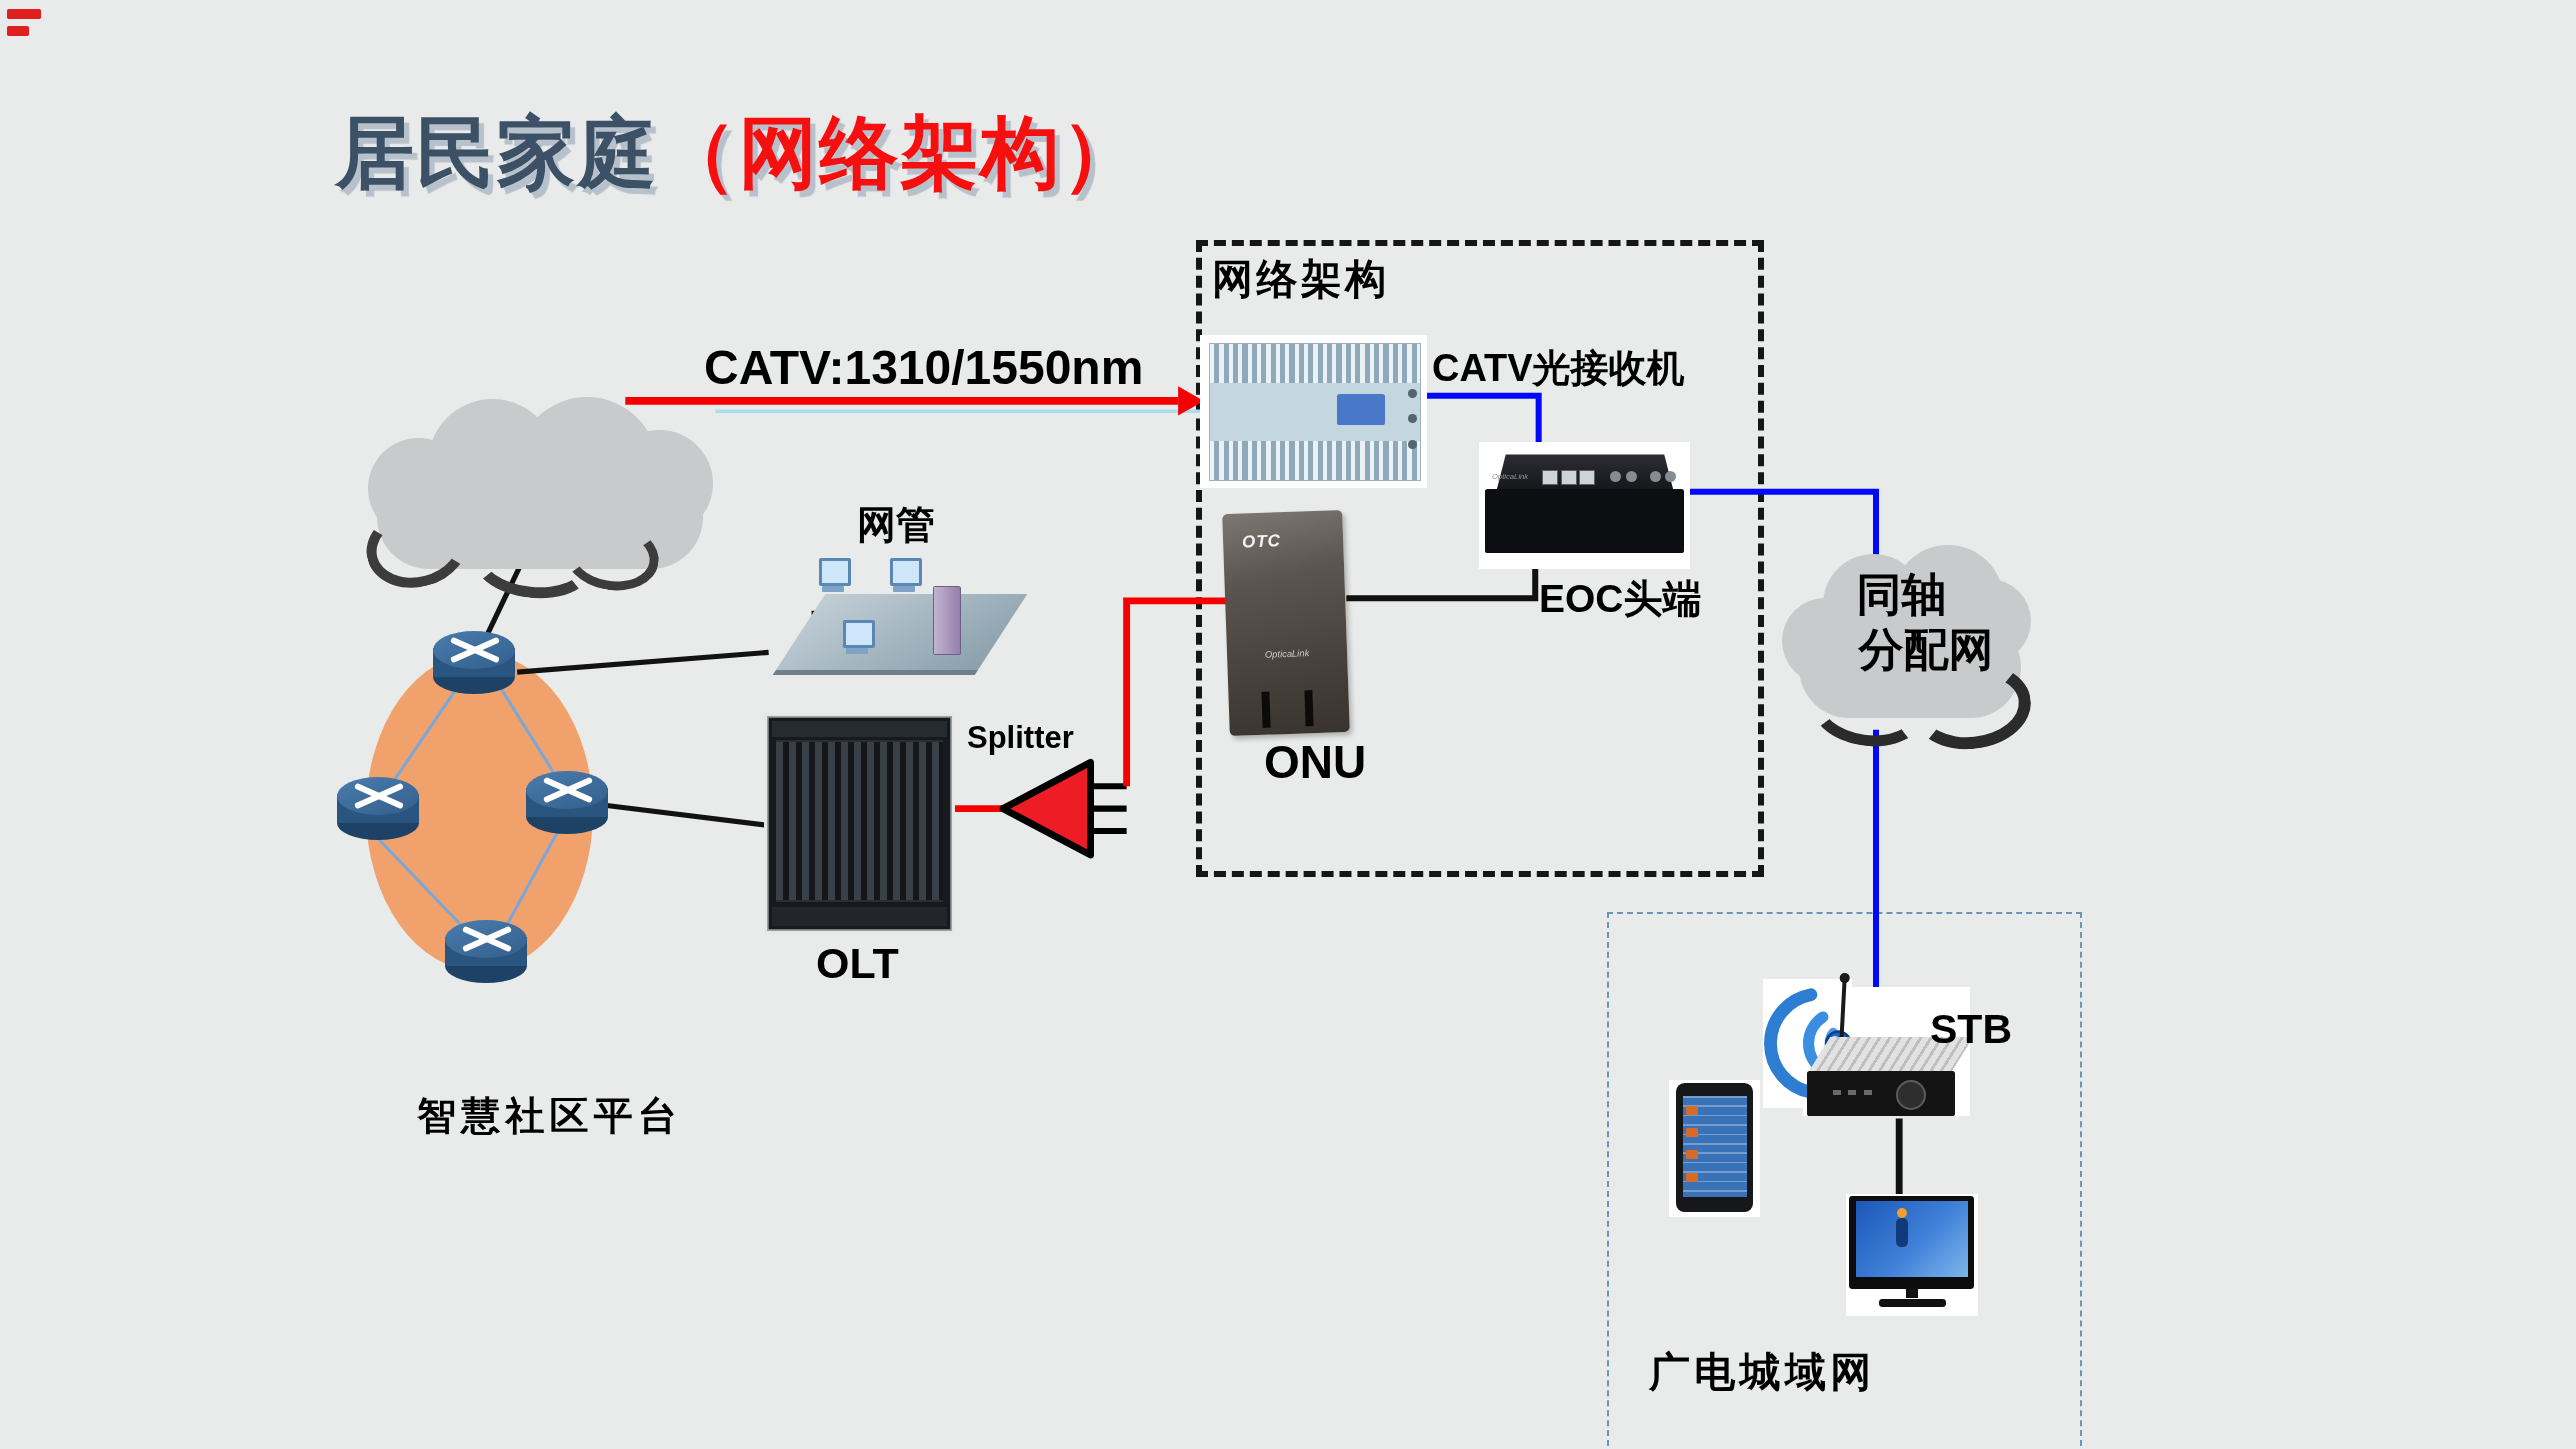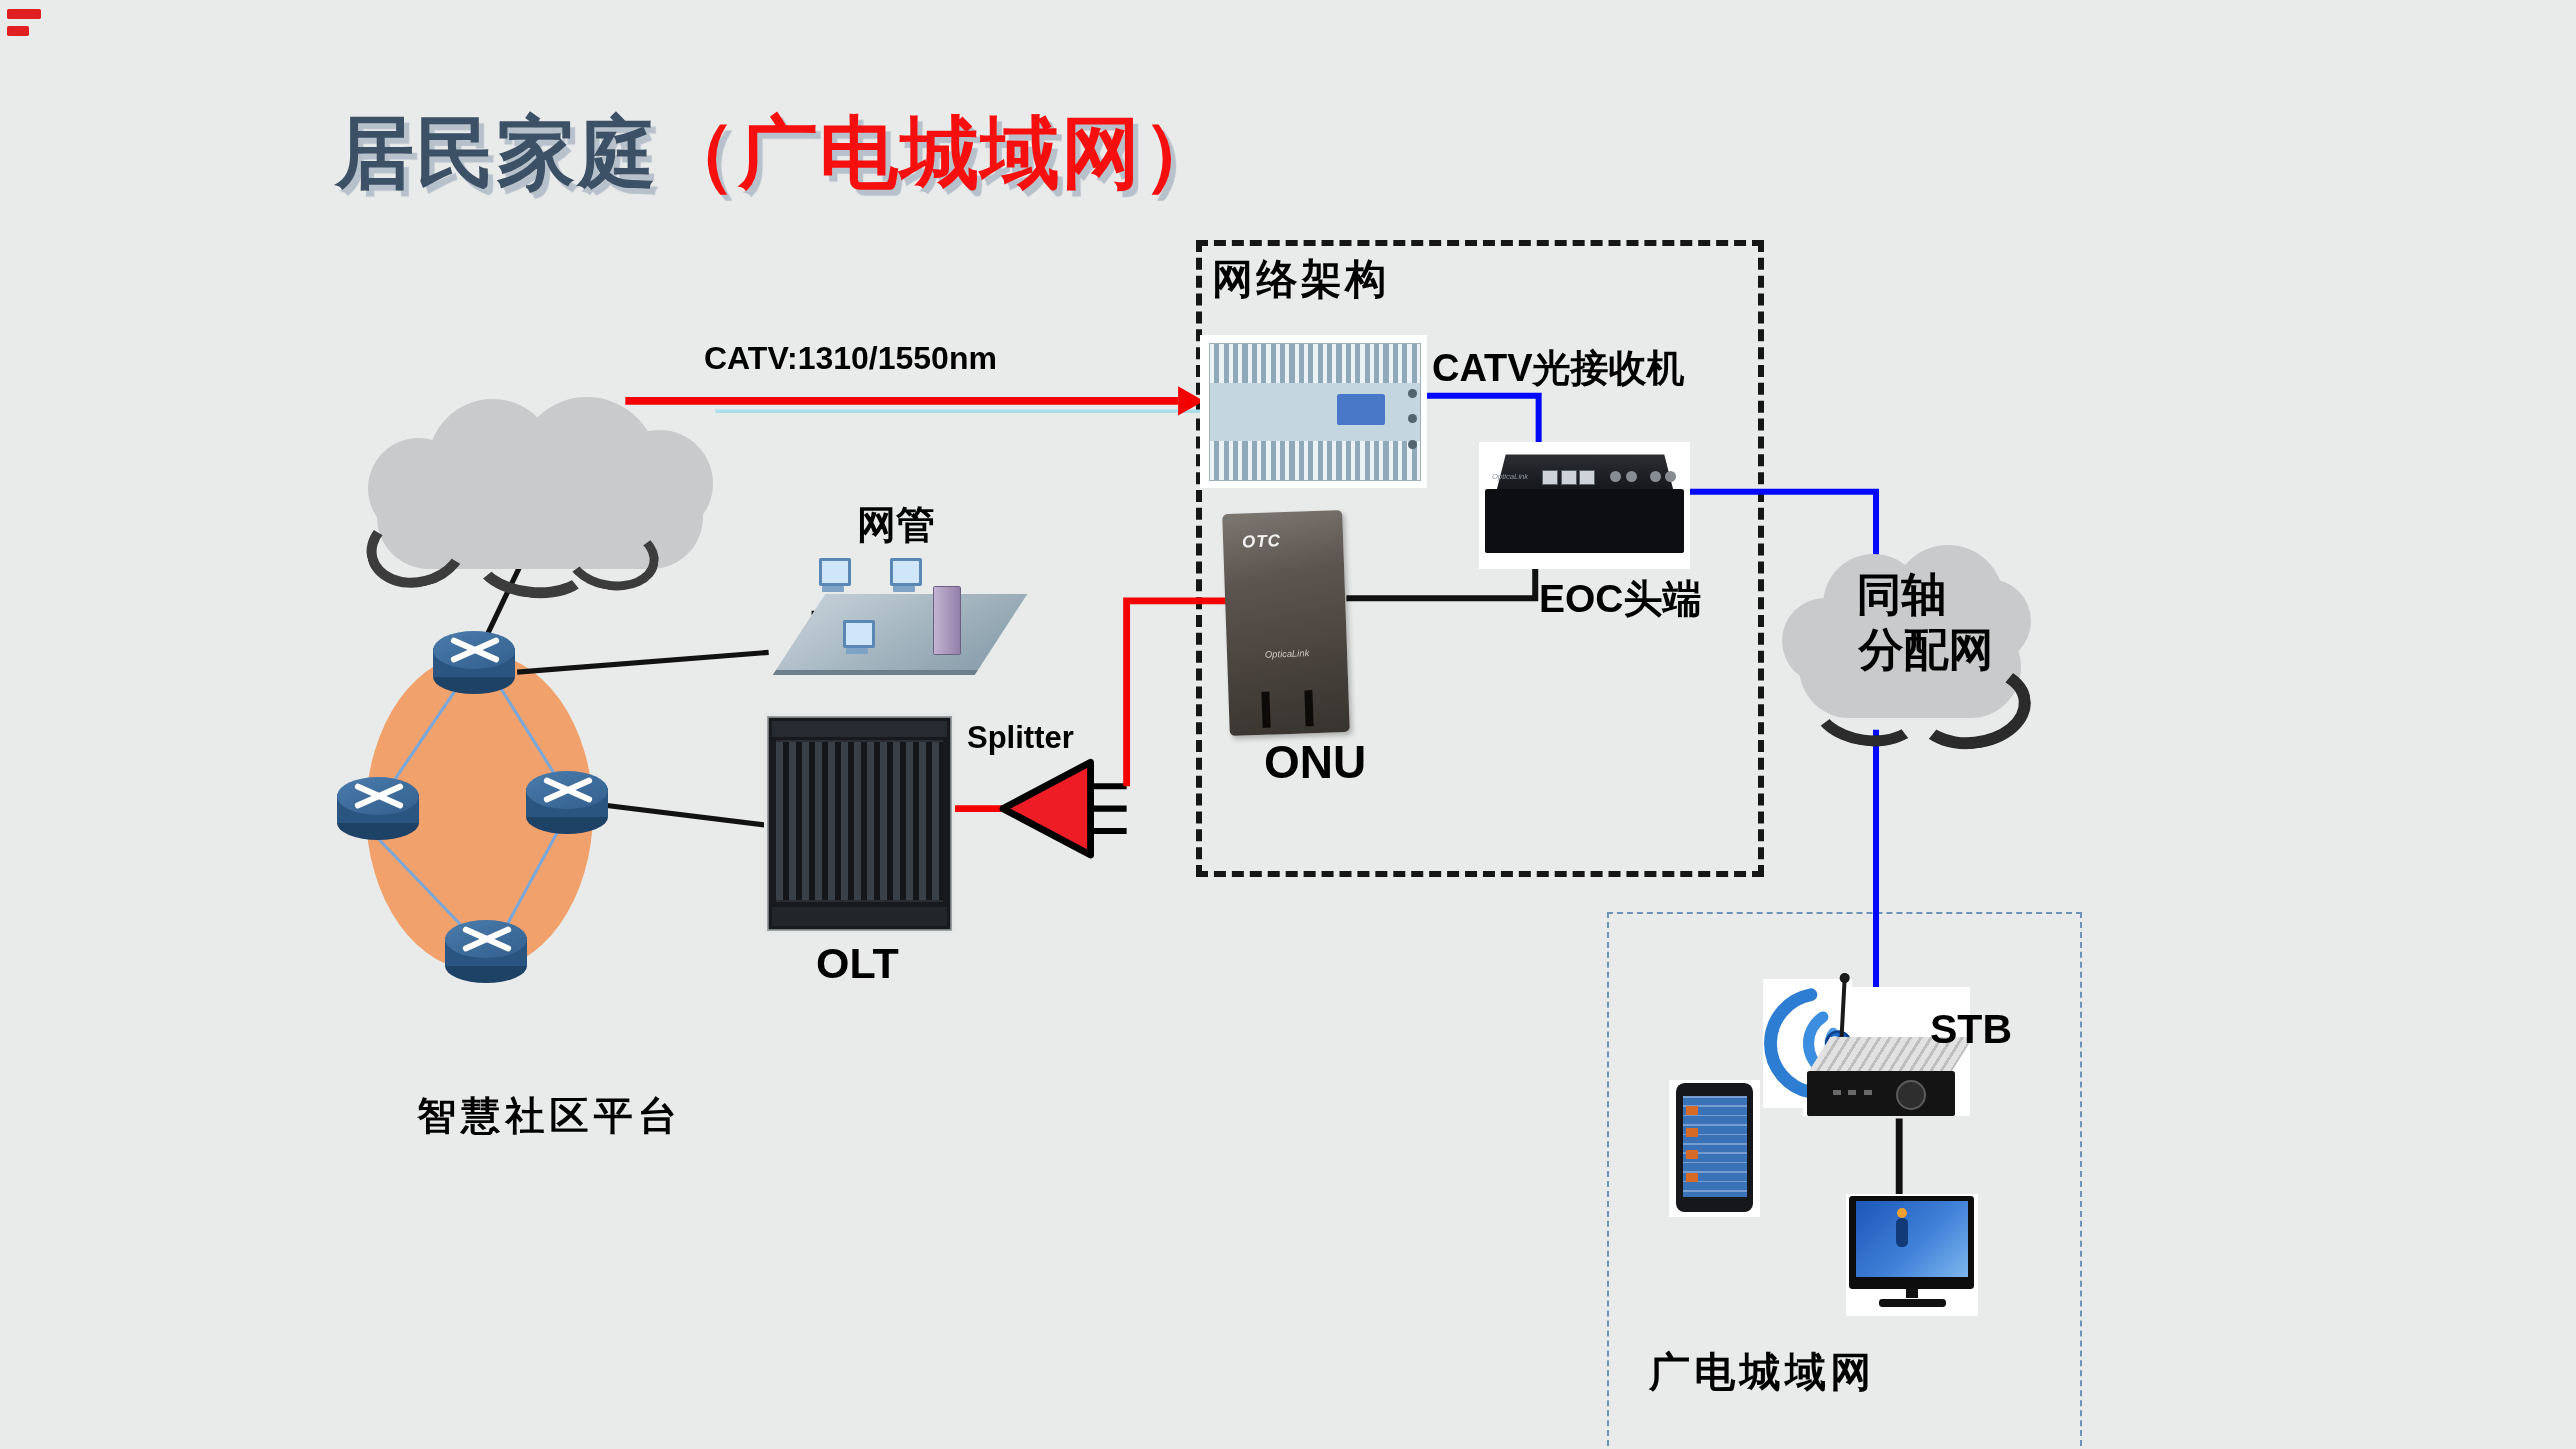--- a/index.html
+++ b/index.html
@@ -113,21 +113,21 @@
 <body>
 
 <div id="canvas">
 
   <div class="abs corner-mark">
     <i style="width:34px;height:10.3px;margin:3.4px 0 6.9px 1.7px;"></i>
     <i style="width:22px;height:10.3px;margin-left:1.7px;"></i>
   </div>
 
   <div class="abs" id="title">
-    <span class="t-dark">居民家庭</span><span class="t-red">（广电城域网）</span>
+    <span class="t-dark">居民家庭</span><span class="t-red">（网络架构）</span>
   </div>
 
   <div class="abs" id="outdoor-box"></div>
   <div class="abs" id="home-box"></div>
 
   <div class="abs" id="metro-ellipse"></div>
 
   <svg class="wires" width="2576" height="1449" viewBox="0 0 3000 1688">
 
     <g stroke="#7aa7d9" stroke-width="3.5">
@@ -234,21 +234,21 @@
   <div class="lbl sb" style="left:417px;top:1089px;font-size:39px;letter-spacing:5.2px;">智慧社区平台</div>
 
   <div class="abs" id="olt">
     <span class="band-t"></span>
       <span class="slats"></span>
       <span class="band-b"></span>
   </div>
   <div class="lbl b" style="left:816px;top:939px;font-size:43px;">OLT</div>
   <div class="lbl b" style="left:967px;top:720px;font-size:31px;">Splitter</div>
 
-  <div class="lbl b" style="left:704px;top:340px;font-size:32px;">CATV:1310/1550nm</div>
+  <div class="lbl b" style="left:704px;top:340px;font-size:48px;">CATV:1310/1550nm</div>
 
   <div class="lbl sb" style="left:1212px;top:252px;font-size:41px;letter-spacing:3.4px;">网络架构</div>
 
   <div class="abs photo" style="left:1200px;top:335px;width:227px;height:153px;"></div>
   <div class="abs" id="catv-rx">
     <span class="fins-t"></span>
       <span class="fins-b"></span>
       <span class="patch"></span>
     <span class="port" style="top:45px;"></span>
       <span class="port" style="top:70px;"></span>

